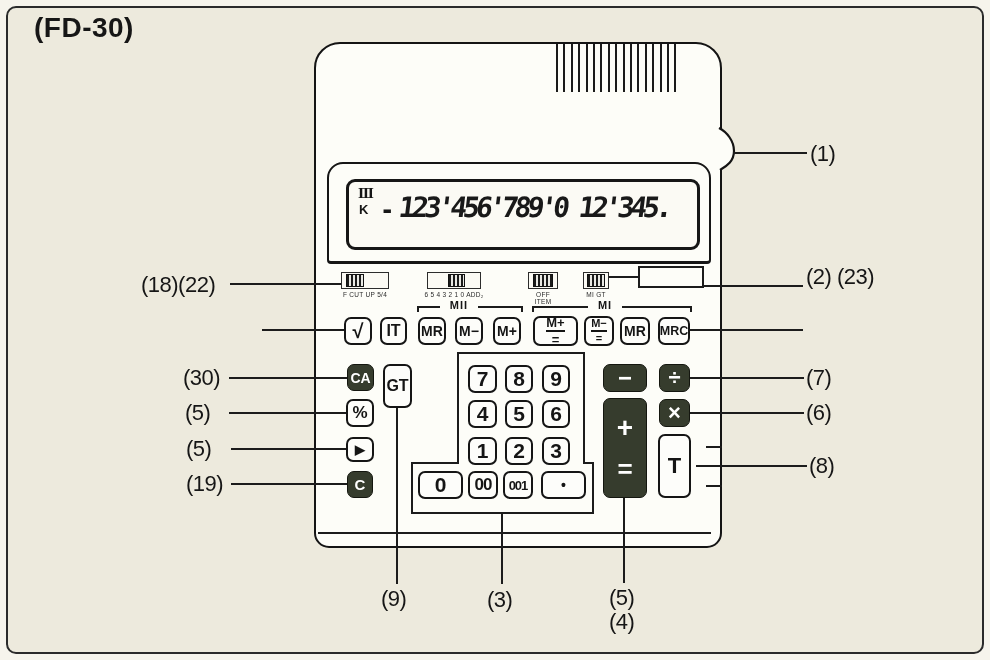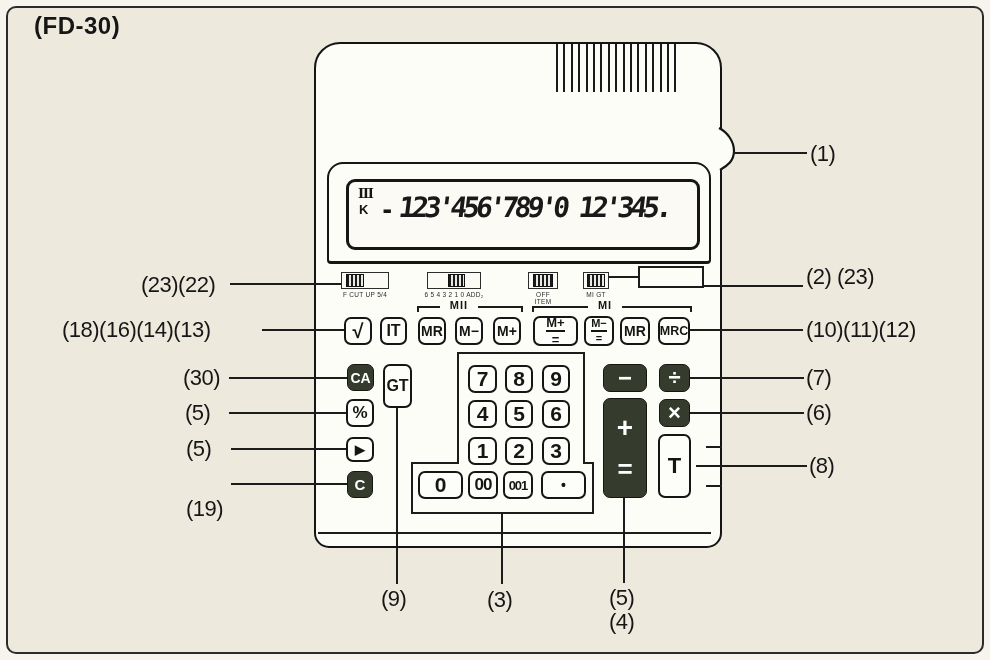--- a/index.html
+++ b/index.html
@@ -4,21 +4,21 @@
 <style>
   html,body{margin:0;padding:0;background:#f7f5ee;}
   #page{position:relative;width:990px;height:660px;background:#f6f4ec;overflow:hidden;
         font-family:"Liberation Sans",sans-serif;color:#161616;}
   #frame{position:absolute;left:6px;top:6px;width:974px;height:644px;border:2px solid #2b2b2b;
          border-radius:10px;background:#edeadd;}
   .abs{position:absolute;}
   .hline{position:absolute;height:2px;background:#1c1c1c;}
   .vline{position:absolute;width:2px;background:#1c1c1c;}
   .callout{position:absolute;font-size:22px;letter-spacing:-0.5px;white-space:nowrap;color:#161616;}
-  .model{position:absolute;left:34px;top:12px;font-size:24px;font-weight:bold;letter-spacing:0.5px;}
+  .model{position:absolute;left:34px;top:12px;font-size:28px;font-weight:bold;letter-spacing:0.5px;}
   #body{position:absolute;left:314px;top:42px;width:408px;height:506px;background:#fdfdf8;
         border:2.5px solid #141414;border-radius:26px 26px 15px 15px;box-sizing:border-box;}
   #vents{position:absolute;left:556px;top:44px;width:122px;height:48px;
          background:repeating-linear-gradient(90deg,#1a1a1a 0 2px,rgba(0,0,0,0) 2px 7.4px);}
   #plate{position:absolute;left:327px;top:162px;width:384px;height:102px;background:#fdfdf8;
          border:2px solid #161616;border-bottom:3.5px solid #161616;border-radius:16px 16px 4px 4px;box-sizing:border-box;}
   #lcd{position:absolute;left:346px;top:179px;width:354px;height:71px;background:#fbfaf4;
        border:3px solid #161616;border-radius:9px;box-sizing:border-box;}
   .lcd-ind{position:absolute;font-weight:bold;font-size:13px;line-height:1;font-family:"DejaVu Serif",serif;}
   #lcd-minus{position:absolute;left:380px;top:196px;font-size:24px;font-weight:bold;font-family:"DejaVu Sans Mono",monospace;}
@@ -154,27 +154,25 @@
   <div class="key dark" style="left:659px;top:364px;width:31px;height:28px;font-size:22px;">÷</div>
   <div class="key dark" style="left:659px;top:399px;width:31px;height:28px;font-size:22px;">×</div>
   <div class="key dark tallop" style="left:603px;top:398px;width:44px;height:100px;">
     <span style="font-size:28px;line-height:1;">+</span>
     <span style="font-size:26px;line-height:1;">=</span>
   </div>
   <div class="key" style="left:658px;top:434px;width:33px;height:64px;font-size:22px;">T</div>
 
   <div class="callout" style="left:810px;top:141px;">(1)</div>
   <div class="callout" style="left:806px;top:264px;">(2) (23)</div>
-  <div class="callout" style="left:141px;top:272px;">(23)(22)</div>
-  <div class="callout" style="left:62px;top:317px;">(18)(16)(14)(13)</div>
-  <div class="callout" style="left:806px;top:317px;">(10)(11)(12)</div>
+  <div class="callout" style="left:141px;top:272px;">(18)(22)</div>
   <div class="callout" style="left:183px;top:365px;">(30)</div>
   <div class="callout" style="left:185px;top:400px;">(5)</div>
   <div class="callout" style="left:186px;top:436px;">(5)</div>
-  <div class="callout" style="left:186px;top:471px;margin-top:25px;">(19)</div>
+  <div class="callout" style="left:186px;top:471px;">(19)</div>
   <div class="callout" style="left:806px;top:365px;">(7)</div>
   <div class="callout" style="left:806px;top:400px;">(6)</div>
   <div class="callout" style="left:809px;top:453px;">(8)</div>
   <div class="callout" style="left:381px;top:586px;">(9)</div>
   <div class="callout" style="left:487px;top:587px;">(3)</div>
   <div class="callout" style="left:609px;top:585px;">(5)</div>
   <div class="callout" style="left:609px;top:609px;">(4)</div>
 </div>
 
 </body></html>

